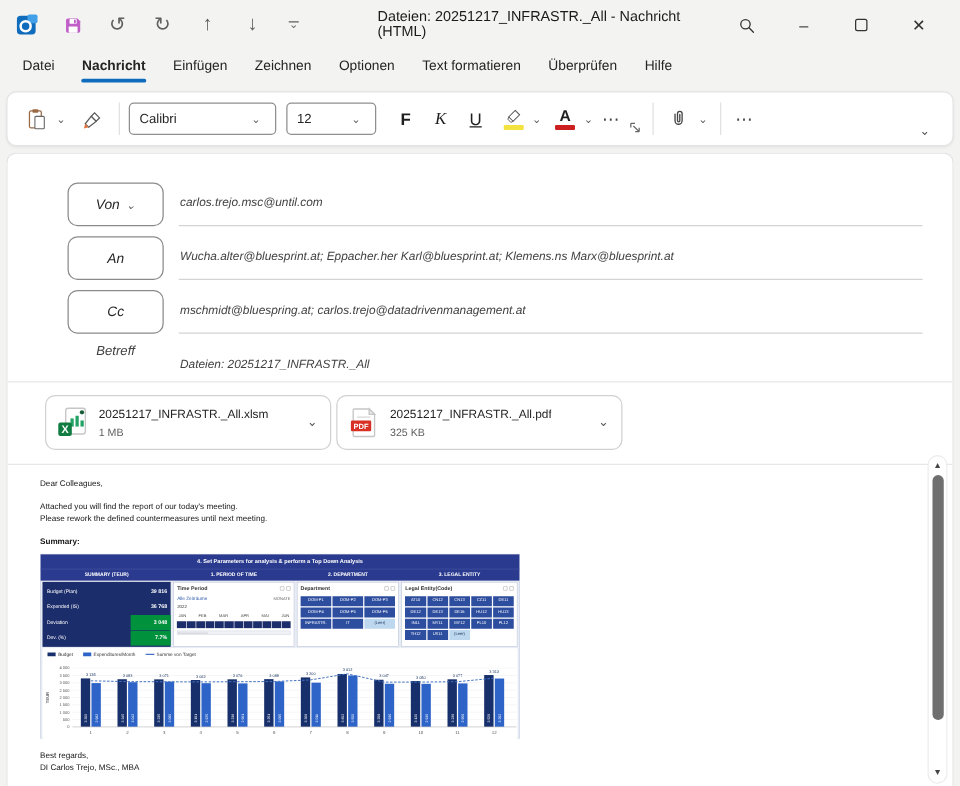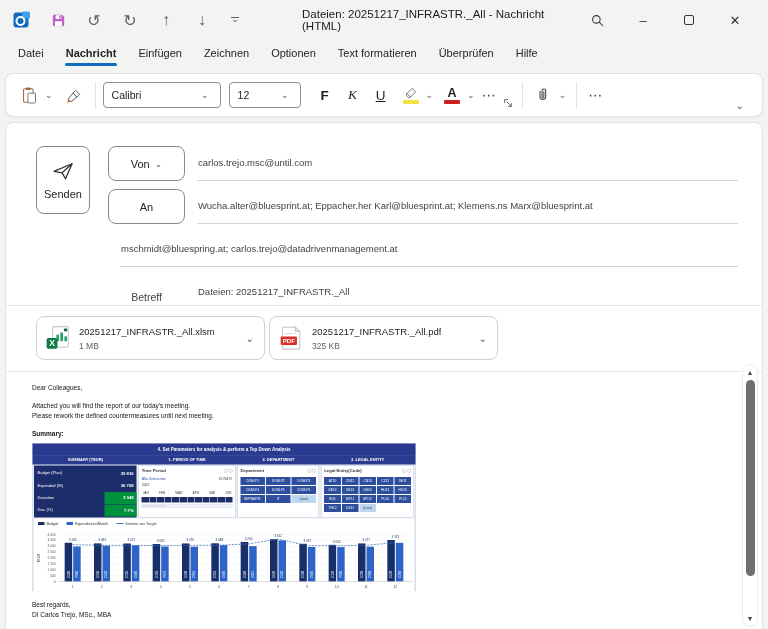--- a/index.html
+++ b/index.html
@@ -43,21 +43,21 @@
   .color-bar { width:16px; height:3.5px; margin-top:1.5px; border-radius:1px; }
   .more { font-size:14px; color:#444; letter-spacing:1px; padding:0 4px; }
   .launcher { align-self:flex-end; margin:0 2px 4px 2px; }
   .rb-collapse { margin-left:auto; align-self:flex-end; margin-bottom:5px; font-size:10px; color:#555; padding:0 8px; }
 
   
   .compose { position:absolute; left:5px; right:5px; top:122px; bottom:0; background:#fff; border:1px solid #e3e3e3; border-bottom:none; border-radius:8px 8px 0 0; overflow:hidden; }
   .fields-area { display:flex; padding:23px 24px 0 30px; }
   .send-btn { width:54px; height:68px; border:1px solid #8a8a8a; border-radius:8px; display:flex; flex-direction:column; align-items:center; justify-content:center; gap:7px; font-size:11px; color:#242424; background:#fff; }
   .fields-col { flex:1; margin-left:18px; }
-  .frow { display:flex; align-items:flex-end; }
+  .frow { display:flex; align-items:flex-start;font-style:italic; }
   .fbtn { width:77px; min-width:77px; height:35px; border:1px solid #8a8a8a; border-radius:8px; display:flex; align-items:center; justify-content:center; gap:5px; font-size:11px; background:#fff; }
   .fbtn .chev { font-size:9px; padding:0; }
   .fval { flex:1; margin-left:12px; font-size:9.5px; color:#424242; border-bottom:1px solid #d4d4d4; padding:11px 0 12px 1px; white-space:nowrap; overflow:hidden; }
   .frow + .frow { margin-top:8px; }
   .flabel { width:77px; min-width:77px; text-align:center; font-size:10.5px; color:#424242; }
   .frow.subject .fval { border-bottom:1px solid #e3e3e3; }
 
   
   .att-row { display:flex; gap:4px; padding:10px 0 0 30px; }
   .att-card { width:229px; height:44px; border:1px solid #d1d1d1; border-radius:8px; display:flex; align-items:center; padding:0 10px 0 8px; gap:8px; background:#fff; }
@@ -234,42 +234,38 @@
     <span class="chev">⌄</span>
     <span class="vdiv"></span>
     <span class="more">⋯</span>
     <span class="rb-collapse">⌄</span>
   </div>
 </div>
 
 <div class="compose">
 
   <div class="fields-area">
-    <button class="send-btn">
-      <svg width="22" height="20" viewBox="0 0 24 22">
-          <path d="M2 11.5L22 3l-7.2 16.5L11 13z" fill="none" stroke="#333" stroke-width="1.4" stroke-linejoin="round"></path>
-          <path d="M11 13L22 3" fill="none" stroke="#333" stroke-width="1.4"></path>
-        </svg>
-      <span>Senden</span>
-    </button>
     <div class="fields-col">
       <div class="frow">
         <span class="fbtn">
             <span>Von</span>
             <span class="chev">⌄</span>
           </span>
         <div class="fval">carlos.trejo.msc@until.com</div>
       </div>
       <div class="frow">
         <span class="fbtn">
             <span>An</span>
           </span>
         <div class="fval">Wucha.alter@bluesprint.at; Eppacher.her Karl@bluesprint.at; Klemens.ns Marx@bluesprint.at</div>
       </div>
       <div class="frow">
+        <span class="fbtn">
+            <span>Cc</span>
+          </span>
         <div class="fval">mschmidt@bluespring.at; carlos.trejo@datadrivenmanagement.at</div>
       </div>
       <div class="frow subject">
         <span class="flabel">Betreff</span>
         <div class="fval" style="border-bottom:none; padding-bottom:6px;">Dateien: 20251217_INFRASTR._All</div>
       </div>
     </div>
   </div>
   <div class="hr" style="margin-top:2px;"></div>
 

